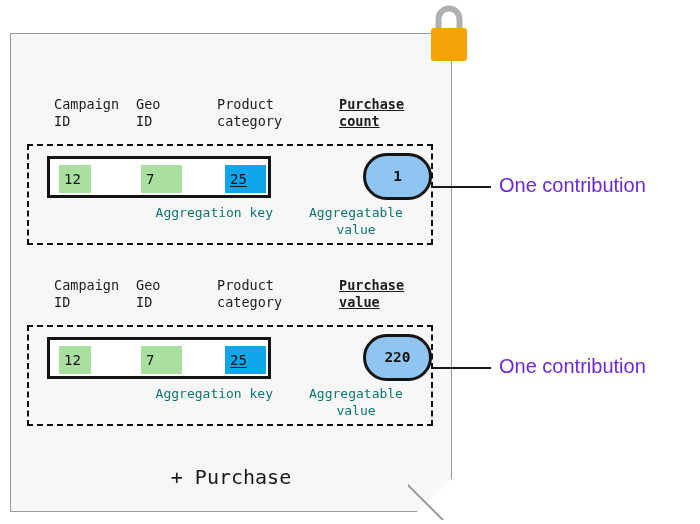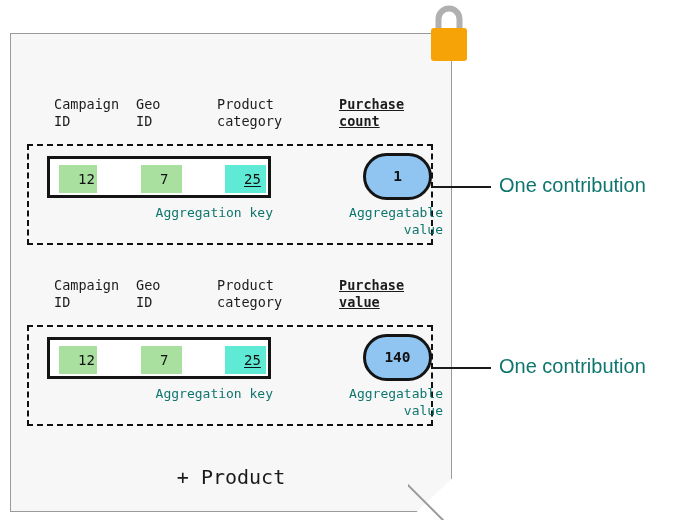--- a/index.html
+++ b/index.html
@@ -103,26 +103,26 @@
     border: 3px solid #141414;
     box-sizing: border-box;
   }
   .key-cell {
     position: absolute;
     top: 6px;
     height: 28px;
     font-size: 14px;
     line-height: 28px;
     color: #111111;
-    padding: 0 19px;
+    padding: 0 5px;
     box-sizing: border-box;
   }
   .key-cell.k1 { left: 9px;   width: 32px; background: #a9e0a0; }
   .key-cell.k2 { left: 91px;  width: 41px; background: #a9e0a0; }
-  .key-cell.k3 { left: 175px; width: 41px; background: #5eead4;
+  .key-cell.k3 { left: 175px; width: 41px; background: #0ea5e9;
                  text-decoration: underline; text-underline-offset: 2px; }
 
   .agg-value-oval {
     position: absolute;
     left: 334px;
     top: 7px;
     width: 69px;
     height: 47px;
     background: #8fc5f0;
     border: 3px solid #141414;
@@ -141,24 +141,24 @@
     line-height: 17px;
     color: #0f766e;
   }
   .caption.cap-key {
     left: 98px;
     top: 58px;
     width: 146px;
     text-align: right;
   }
   .caption.cap-value {
-    left: 280px;
+    left: 260px;
     top: 58px;
     width: 134px;
-    text-align: right;
+    text-align: center;
   }
 
   
   .callout {
     position: absolute;
     height: 2px;
   }
   .callout-line {
     position: absolute;
     left: 0;
@@ -167,21 +167,21 @@
     height: 2px;
     background: #1a1a1a;
   }
   .callout-label {
     position: absolute;
     left: 66px;
     top: -14px;
     font-family: "Liberation Sans", sans-serif;
     font-size: 20px;
     line-height: 26px;
-    color: #0f766e;
+    color: #6d28d9;
     white-space: nowrap;
   }
   #callout-1 { left: 433px; top: 186px; }
   #callout-2 { left: 433px; top: 367px; }
 
   
   #metadata-text {
     position: absolute;
     left: 10px;
     top: 464px;
@@ -246,31 +246,31 @@
 value</div>
   </div>
 
   <div class="dashed-box">
     <div class="agg-key-box">
       <div class="key-cell k1">12</div>
       <div class="key-cell k2">7</div>
       <div class="key-cell k3">25</div>
     </div>
 
-    <div class="agg-value-oval">140</div>
+    <div class="agg-value-oval">220</div>
 
     <div class="caption cap-key">Aggregation key</div>
     <div class="caption cap-value">Aggregatable
 value</div>
   </div>
 </div>
 
 <div class="callout" id="callout-1">
   <div class="callout-line"></div>
   <div class="callout-label">One contribution</div>
 </div>
 
 <div class="callout" id="callout-2">
   <div class="callout-line"></div>
   <div class="callout-label">One contribution</div>
 </div>
 
-<div id="metadata-text">+ Product</div>
+<div id="metadata-text">+ Purchase</div>
 
 </body></html>

